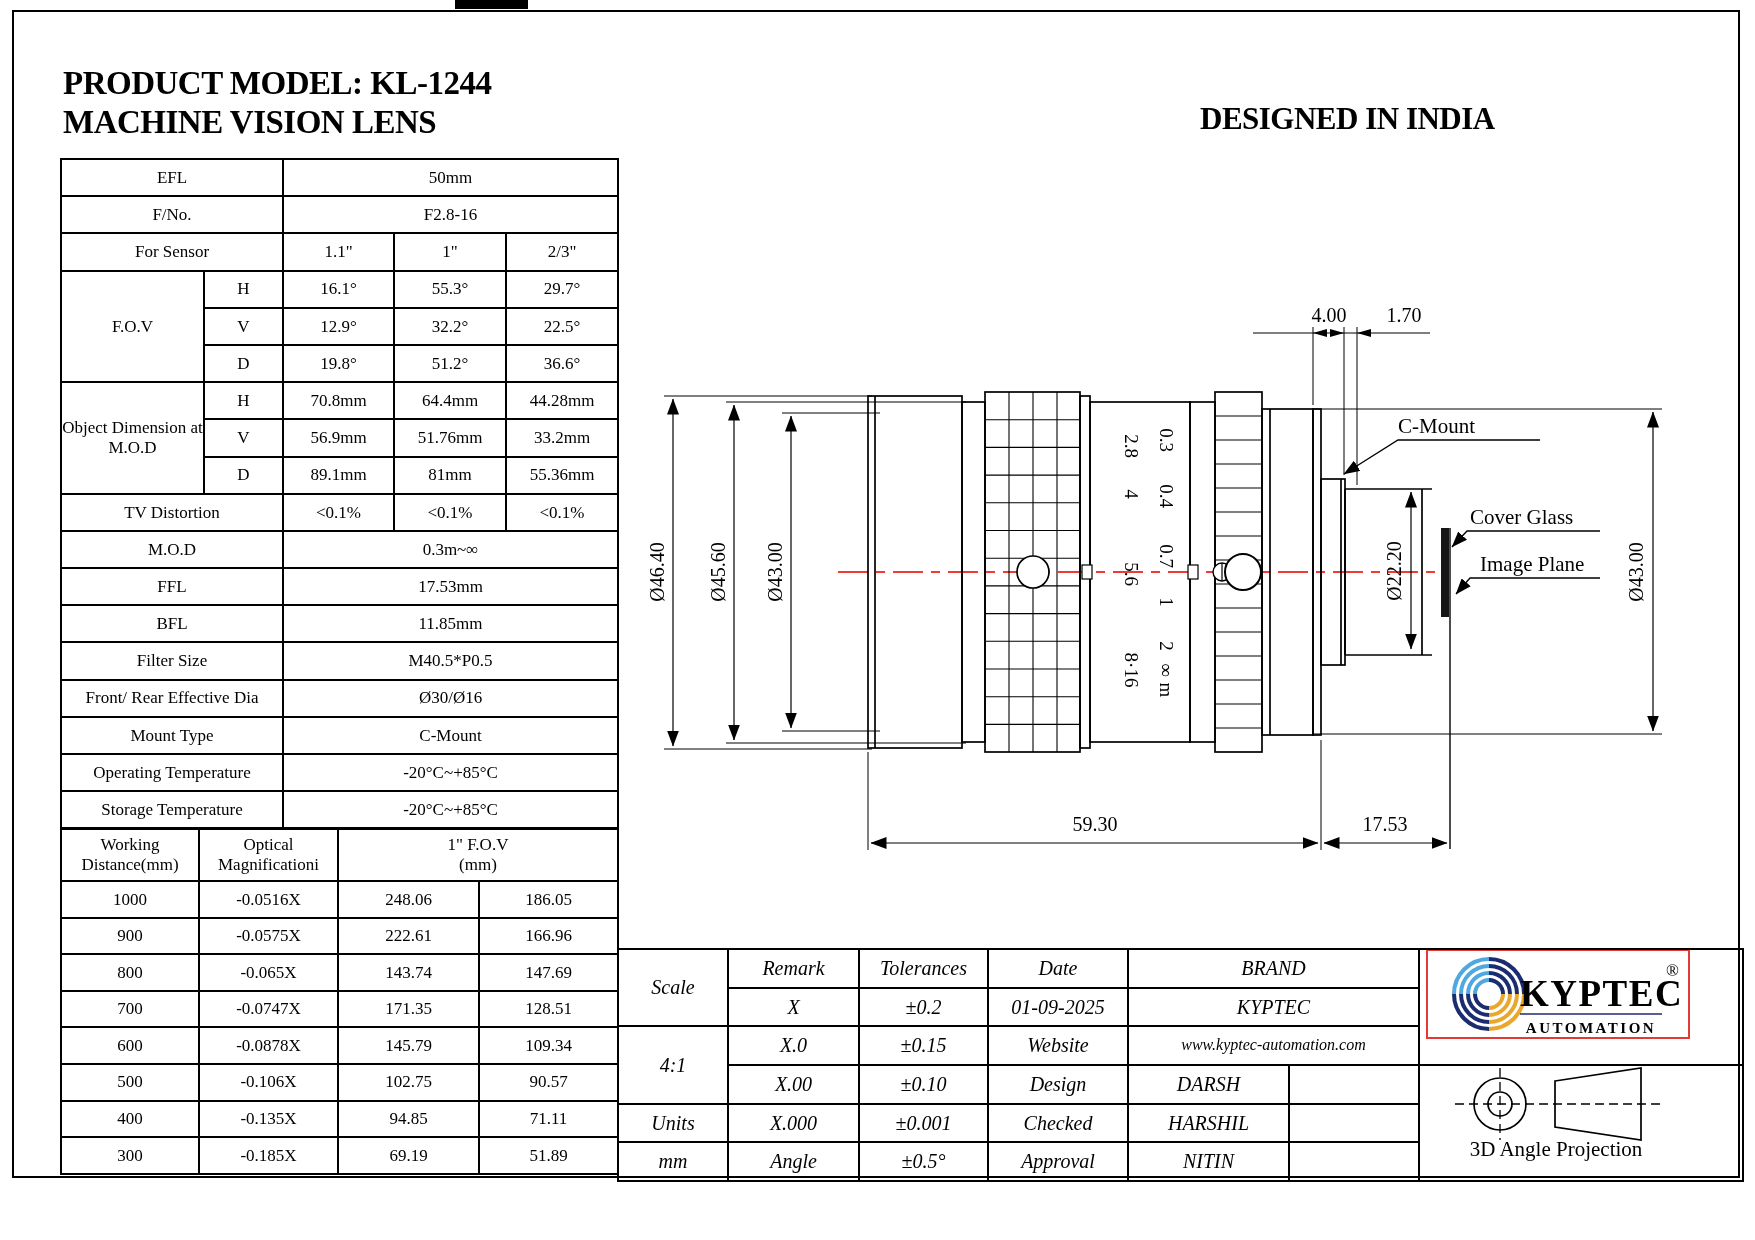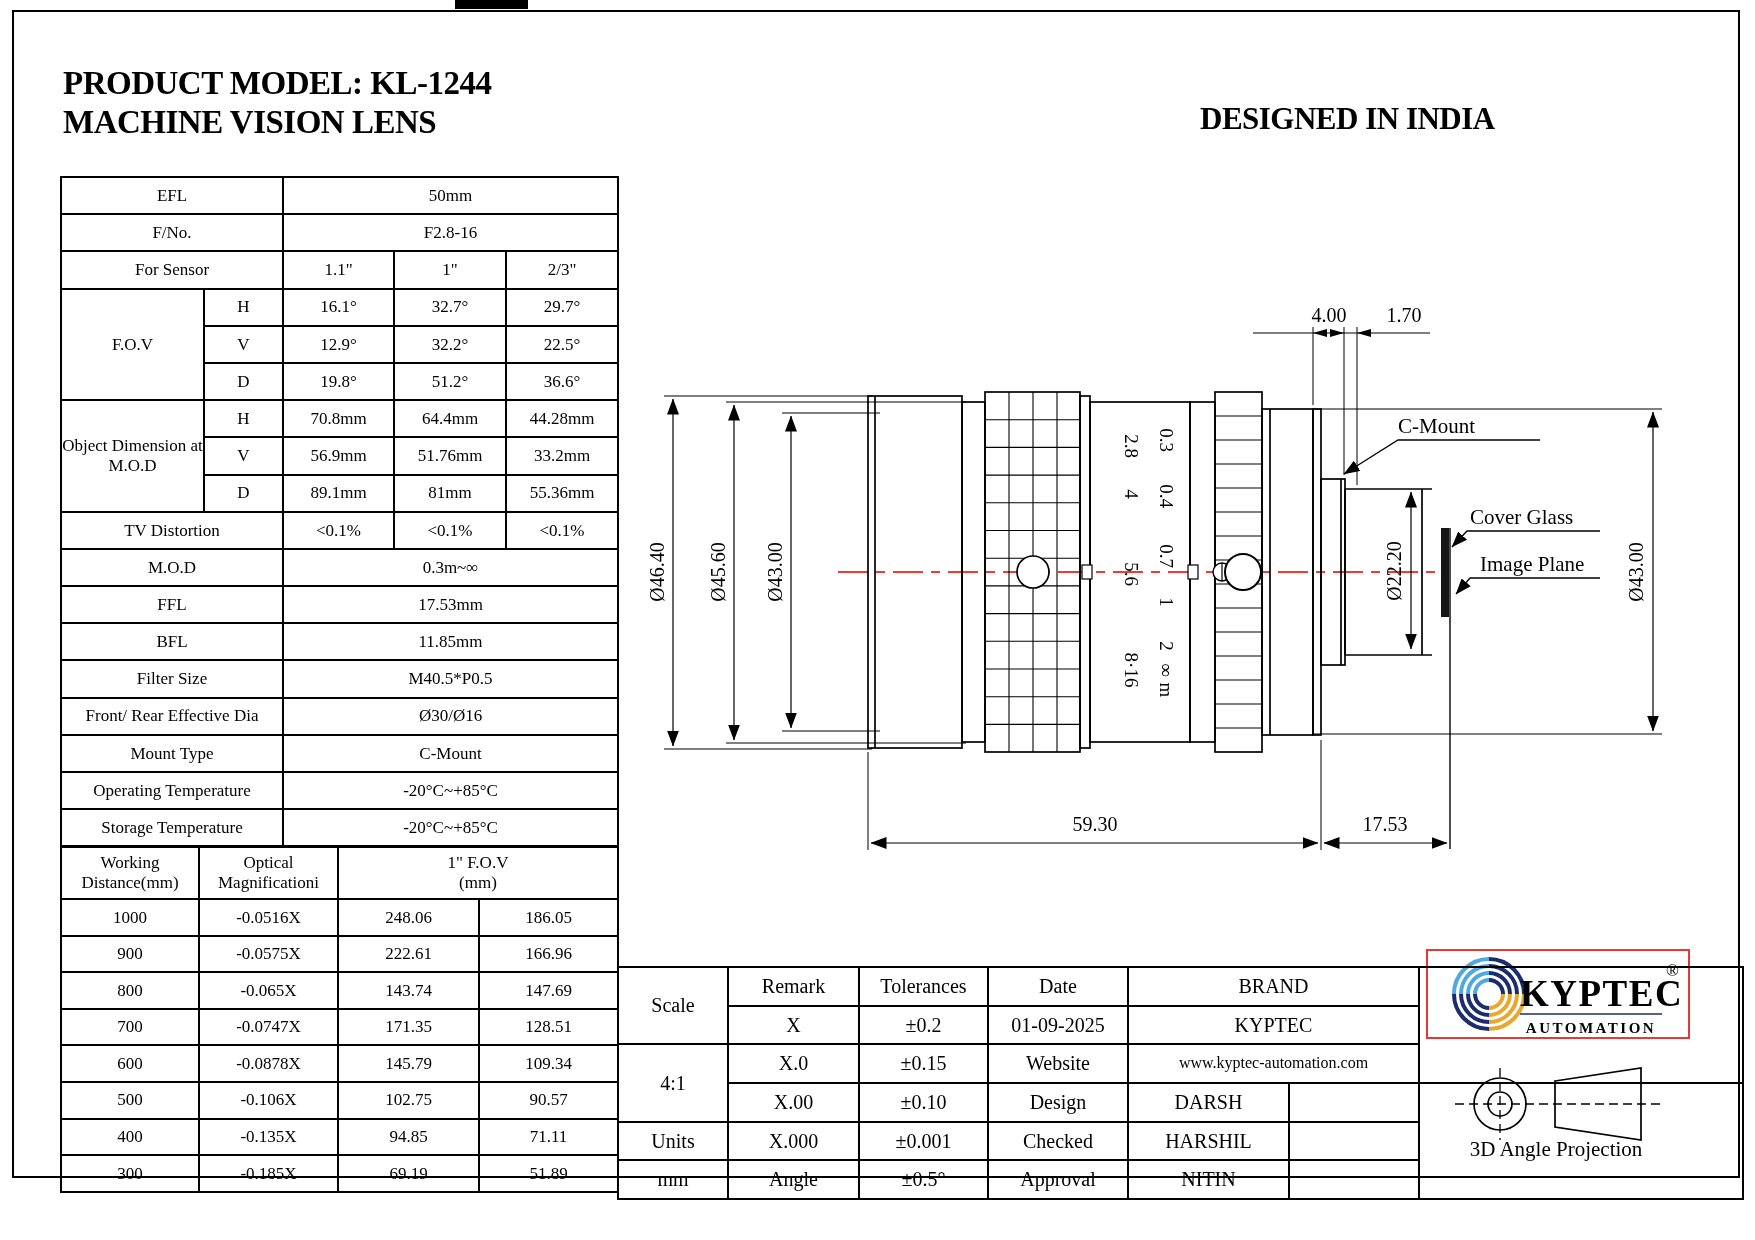--- a/index.html
+++ b/index.html
@@ -5,32 +5,32 @@
   html,body{margin:0;padding:0;background:#fff;}
   #page{position:relative;width:1755px;height:1240px;background:#fff;overflow:hidden;
         font-family:"Liberation Serif",serif;color:#000;}
   #sheet-border{position:absolute;left:12px;top:10px;width:1728px;height:1168px;
         border:2.5px solid #000;box-sizing:border-box;}
   #top-black-bar{position:absolute;left:455px;top:0;width:73px;height:9px;background:#000;}
   #title-lines{position:absolute;left:63px;top:64px;font-weight:bold;font-size:33px;
         line-height:1.18;letter-spacing:-0.5px;white-space:nowrap;}
   #designed{position:absolute;left:1200px;top:101px;width:315px;text-align:left;
         font-weight:bold;font-size:31px;letter-spacing:-0.5px;white-space:nowrap;}
-  table{border-collapse:collapse;table-layout:fixed;margin-top:18px;}
+  table{border-collapse:collapse;table-layout:fixed;}
   td,th{border:2px solid #000;text-align:center;vertical-align:middle;padding:0;
         font-weight:normal;overflow:hidden;line-height:1.15;background:transparent;}
   #spec-wrap{position:absolute;left:60px;top:158px;}
   #spec-table{width:557px;font-size:17px;}
   #spec-table tr{height:37.2px;}
   #wd-wrap{position:absolute;left:60px;top:828px;}
   #wd-table{width:557px;font-size:17px;}
   #wd-table tr{height:36.6px;padding-left:42px;}
   #wd-table tr.hdr{height:52px;}
   #tb-wrap{position:absolute;left:617px;top:948px;}
-  #tb-table{width:1125px;font-size:20px;}
+  #tb-table{width:1125px;font-size:20px;font-style:italic;}
   #tb-table td.url{font-size:16px;}
   svg{position:absolute;left:0;top:0;}
   #drawing{z-index:3;pointer-events:none;}
   .layer{z-index:4;position:relative;}
   text{font-family:"Liberation Serif",serif;fill:#000;}
 </style>
 </head>
 <body>
 
 <div id="page">
@@ -260,21 +260,21 @@
           <tr>
             <td colspan="2">For Sensor</td>
             <td>1.1"</td>
             <td>1"</td>
             <td>2/3"</td>
           </tr>
           <tr>
             <td rowspan="3">F.O.V</td>
             <td>H</td>
             <td>16.1°</td>
-            <td>32.7°</td>
+            <td>55.3°</td>
             <td>29.7°</td>
           </tr>
           <tr>
             <td>V</td>
             <td>12.9°</td>
             <td>32.2°</td>
             <td>22.5°</td>
           </tr>
           <tr>
             <td>D</td>

